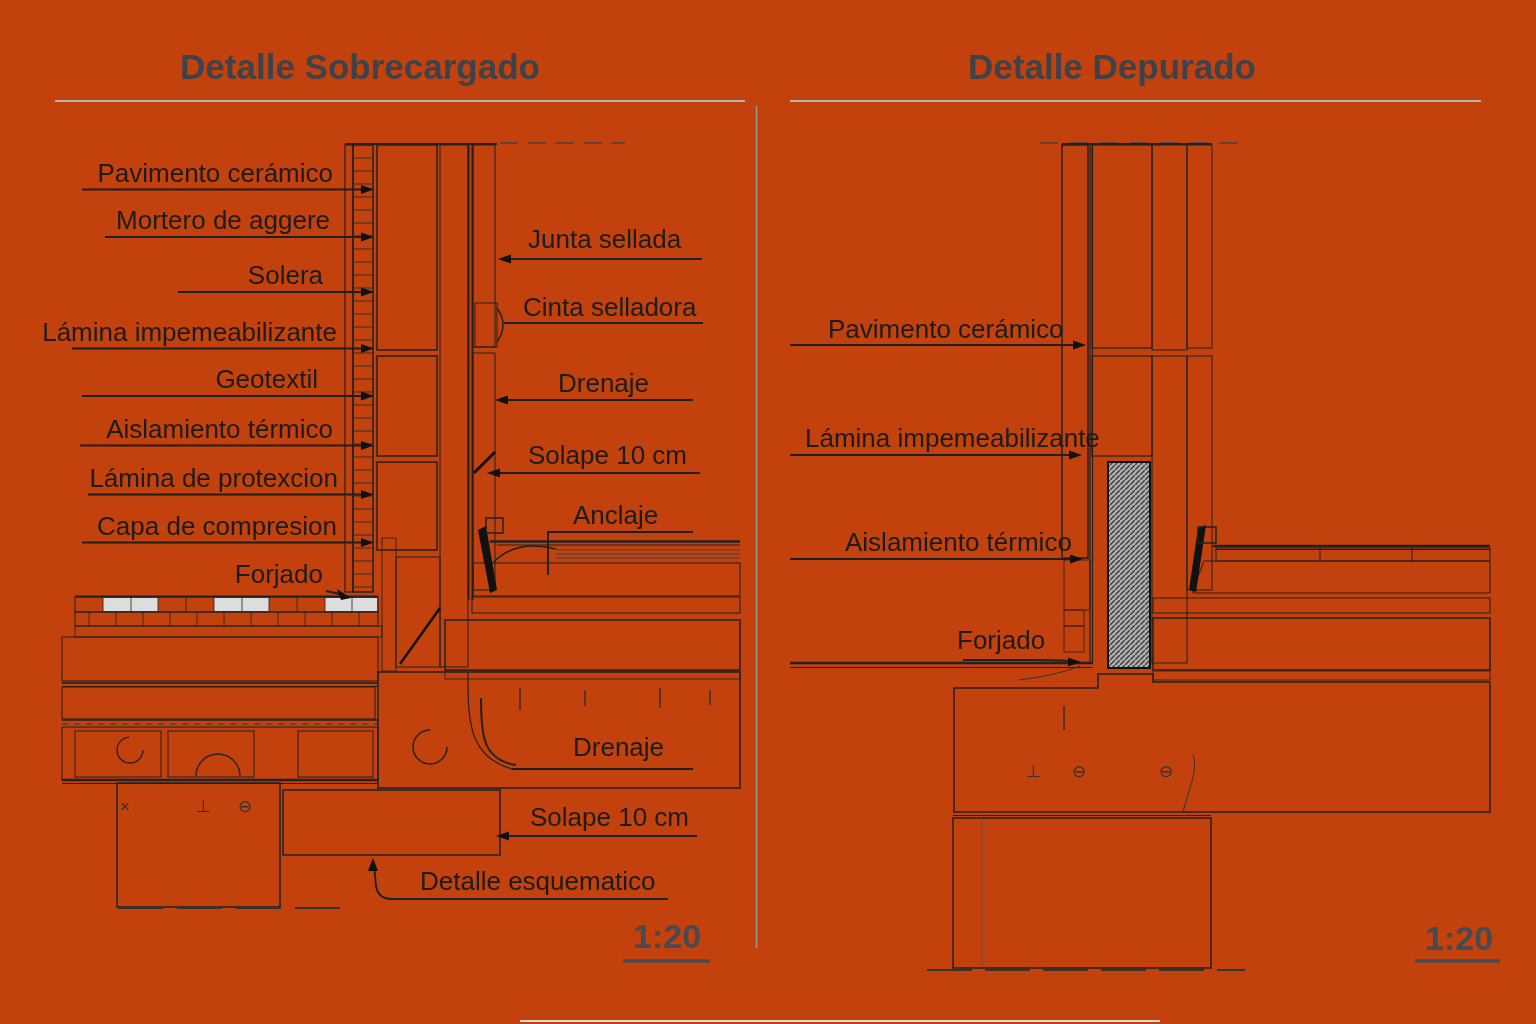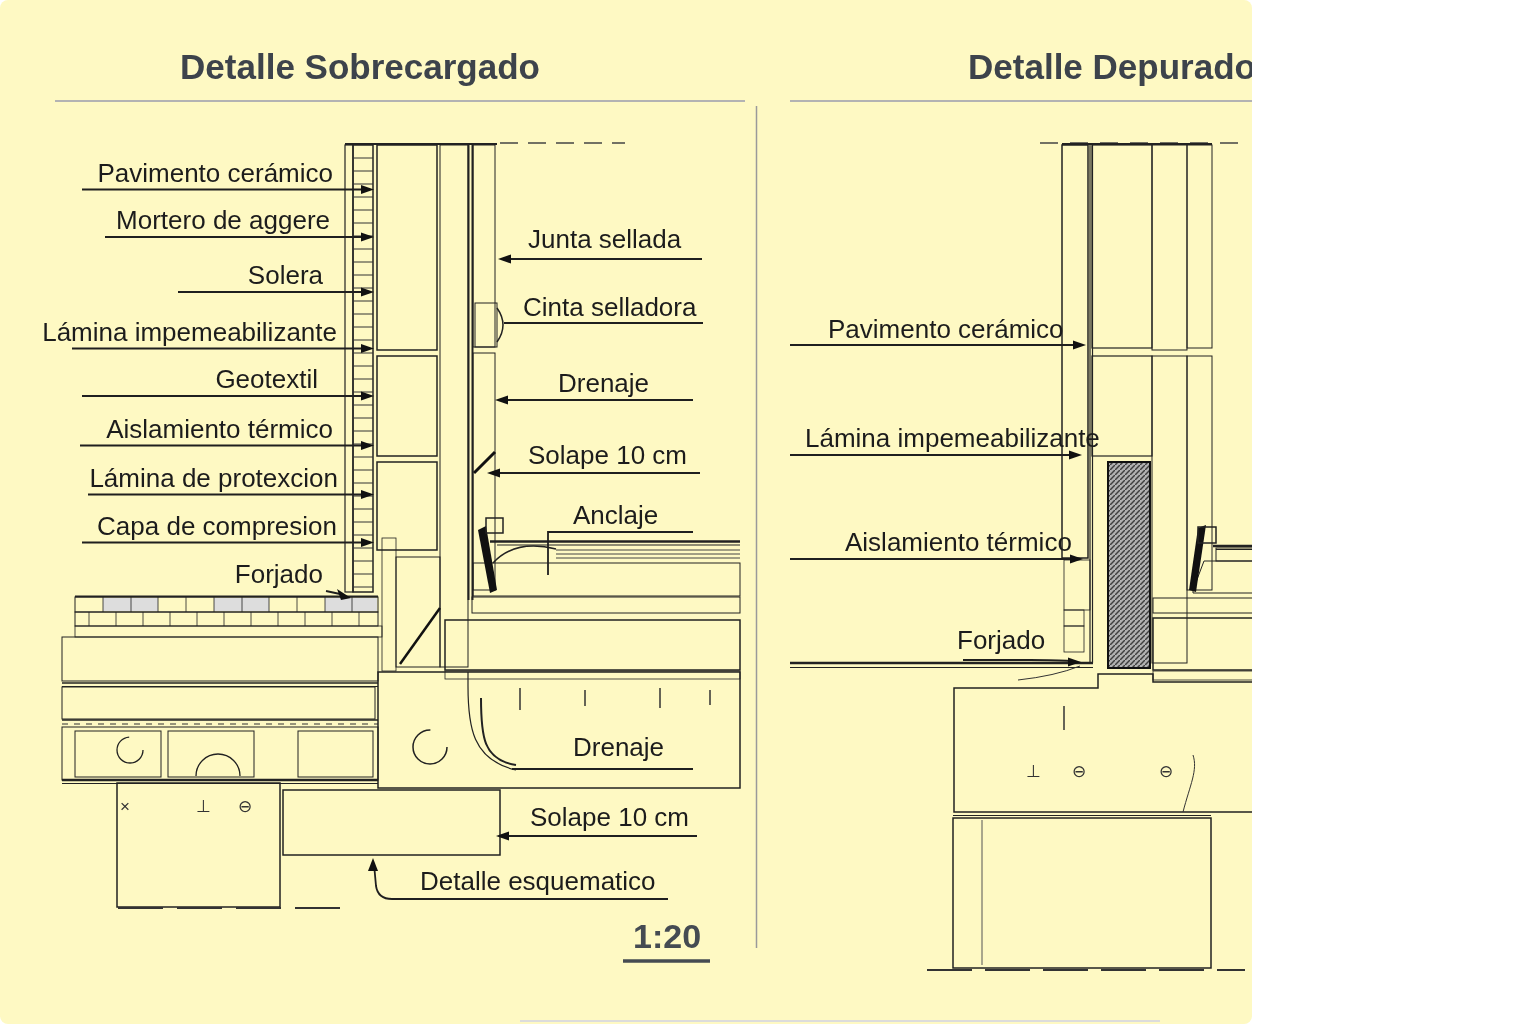--- a/index.html
+++ b/index.html
@@ -1,16 +1,16 @@
 <!DOCTYPE html>
 <html><head>
 <meta charset="utf-8">
 <style>
   html,body{margin:0;padding:0;background:#ffffff;}
-  #stage{position:relative;width:1252px;height:1024px;background:#fef9c3;overflow:hidden;border-radius:8px;}
+  #stage{position:relative;width:1536px;height:1024px;background:#c2410c;overflow:hidden;}
   svg{position:absolute;left:0;top:0;}
   text{font-family:"Liberation Sans",sans-serif;}
   .title{font-size:35px;font-weight:700;fill:#3d434b;}
   .lbl{font-size:26px;fill:#1c1c1c;}
   .scale{font-size:34px;font-weight:700;fill:#454b52;}
   .sym{font-size:17px;fill:#333;}
   .ln{stroke:#1f1f1f;stroke-width:2;}
   .ldr{stroke:#1f1f1f;stroke-width:1.8;fill:none;}
   .edge{stroke:#222;fill:none;}
 </style>

